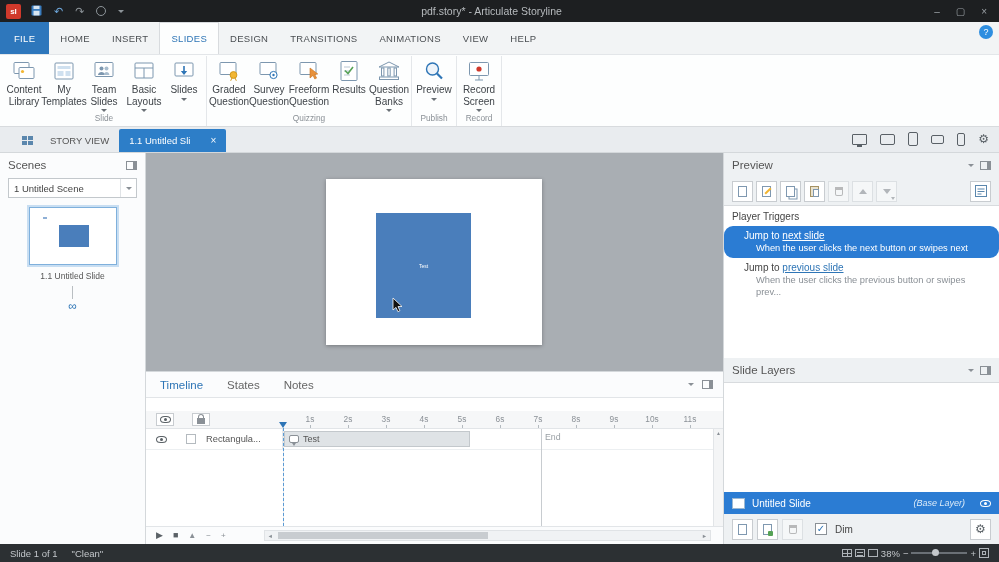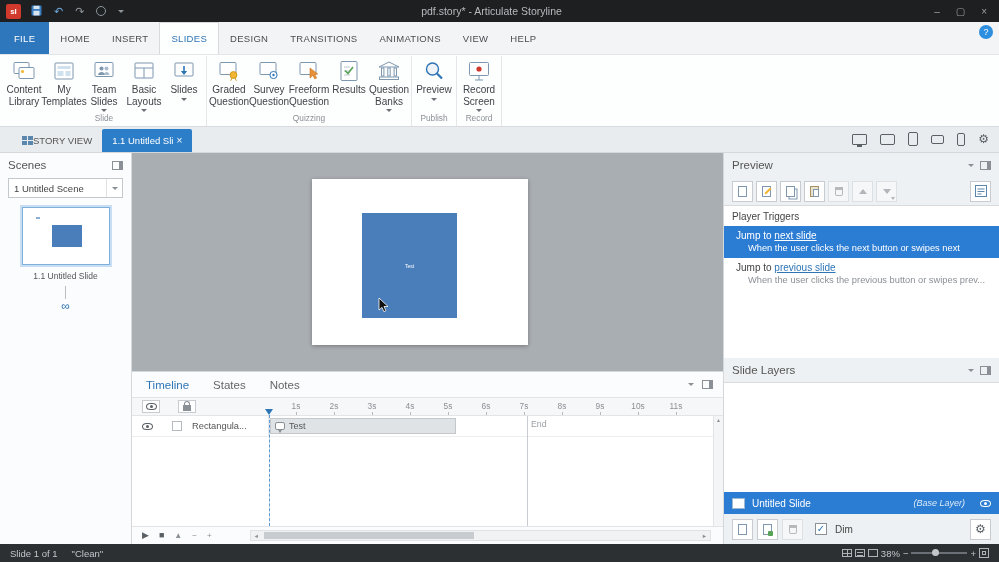--- a/index.html
+++ b/index.html
@@ -31,39 +31,39 @@
 .rgroup{display:flex;flex-direction:column;border-right:1px solid #e4e7ea;padding:0 2px;}
 .rbuttons{display:flex;flex:1;}
 .rbtn{width:40px;display:flex;flex-direction:column;align-items:center;padding-top:3px;}
 .ric{width:26px;height:24px;display:block;}
 .rlbl{font-size:10px;color:#3f4449;text-align:center;line-height:1.15;margin-top:1px;}
 .caret{width:0;height:0;border-left:3px solid transparent;border-right:3px solid transparent;border-top:3.5px solid #6a7076;margin-top:2px;}
 .glabel{font-size:8.3px;color:#8a9096;text-align:center;padding:1px 0 3px;}
 
 
 .docstrip{height:26px;background:#e9ecef;display:flex;align-items:flex-end;position:relative;border-bottom:1px solid #d4d8db;flex:0 0 auto;}
-.dtab{height:23px;display:flex;align-items:center;gap:0;padding:0 10px;font-size:9.5px;color:#555;}
+.dtab{height:23px;display:flex;align-items:center;gap:17px;padding:0 10px;font-size:9.5px;color:#555;}
 .dtab.storyview{margin-left:12px;}
 .dtab.active{background:#2d7ec8;color:#fff;border-radius:2px 2px 0 0;}
 .close-x{font-size:10px;margin-left:3px;opacity:.95;}
 .devicons{position:absolute;right:10px;top:5px;display:flex;gap:13px;align-items:center;}
 .dev{border:1.5px solid #596066;border-radius:2px;}
 .dev-mon{width:15px;height:11px;position:relative;border-radius:1px;}
 .dev-mon::after{content:"";position:absolute;left:4px;bottom:-3.5px;width:4.5px;height:2px;background:#596066;}
 .dev-land{width:15px;height:11px;}
 .dev-port{width:10px;height:14px;}
 .dev-small{width:13px;height:9px;}
 .dev-phone{width:8px;height:13px;}
 .dev-gear{font-size:12px;color:#596066;line-height:1;border:none;}
 
 
 .main{flex:1;display:flex;min-height:0;}
 
 
-.scenes{width:132px;background:#fbfcfd;border-right:1px solid #d4d8db;display:flex;flex-direction:column;flex:0 0 auto;}
+.scenes{width:146px;background:#fbfcfd;border-right:1px solid #d4d8db;display:flex;flex-direction:column;flex:0 0 auto;}
 .p-head{height:24px;display:flex;align-items:center;justify-content:space-between;padding:0 8px;font-size:11.5px;color:#555;}
 .p-head .hicons{display:flex;gap:6px;align-items:center;}
 .i-panel{width:11px;height:9px;border:1px solid #8a9096;position:relative;display:inline-block;}
 .i-panel::after{content:"";position:absolute;right:0;top:0;width:3px;height:100%;background:#8a9096;}
 .i-caret{width:0;height:0;border-left:3px solid transparent;border-right:3px solid transparent;border-top:3.5px solid #8a9096;display:inline-block;}
 .scene-select{margin:1px 8px 9px;height:20px;border:1px solid #c3c8cc;background:#fff;display:flex;align-items:center;font-size:9.5px;color:#444;}
 .scene-select .txt{flex:1;padding-left:5px;}
 .scene-select .dd{width:16px;height:100%;border-left:1px solid #e0e3e6;display:flex;align-items:center;justify-content:center;}
 .thumbwrap{display:flex;flex-direction:column;align-items:center;}
 .thumb{width:88px;height:58px;background:#fff;border:1px solid #7fb0dc;box-shadow:0 0 0 2px #c8def2;position:relative;}
@@ -80,21 +80,21 @@
 .shape{position:absolute;left:50px;top:34px;width:95px;height:105px;background:#4a7ebb;display:flex;align-items:center;justify-content:center;}
 .shape-lbl{color:#fff;font-size:5px;}
 .cursor{position:absolute;left:246px;top:144px;z-index:3;}
 
 
 .timeline{flex:1;background:#fff;border-top:1px solid #d4d8db;display:flex;flex-direction:column;min-height:0;}
 .tl-tabs{height:26px;display:flex;align-items:center;background:#fbfcfd;border-bottom:1px solid #e2e5e8;padding:0 10px 0 14px;gap:24px;flex:0 0 auto;}
 .tl-tab{font-size:11.5px;color:#666;}
 .tl-tab.active{color:#2e75b6;}
 .tl-tabicons{margin-left:auto;display:flex;gap:8px;align-items:center;}
-.tl-body{flex:1;position:relative;display:flex;flex-direction:column;min-height:0;}
+.tl-body{flex:1;position:relative;display:flex;flex-direction:column;min-height:0;margin-top:13px;}
 .tl-header{height:18px;display:flex;border-bottom:1px solid #e2e5e8;background:#f6f7f8;flex:0 0 auto;}
 .colbtns{width:137px;display:flex;gap:18px;padding:2px 0 2px 10px;align-items:center;flex:0 0 auto;}
 .mini-btn{width:18px;height:13px;border:1px solid #c8ccd0;background:#fff;display:flex;align-items:center;justify-content:center;}
 .i-eye{width:11px;height:7px;border:1px solid #5a6166;border-radius:50% / 60%;position:relative;display:inline-block;}
 .i-eye::after{content:"";position:absolute;left:3px;top:1.2px;width:3px;height:3px;background:#5a6166;border-radius:50%;}
 .i-eye.white{border-color:#fff;}
 .i-eye.white::after{background:#fff;}
 .i-lock{width:8px;height:6px;background:#8a9096;position:relative;display:inline-block;margin-top:3px;}
 .i-lock::before{content:"";position:absolute;left:1px;top:-4px;width:4px;height:4px;border:1.4px solid #8a9096;border-bottom:none;border-radius:3px 3px 0 0;}
 .ruler{flex:1;display:flex;padding-left:8px;color:#8a9096;font-size:8.3px;overflow:hidden;}
@@ -138,21 +138,21 @@
 .i-doc.copy{box-shadow:2.5px 2.5px 0 -1px #fff,2.5px 2.5px 0 0 #7f98b0;}
 .i-doc.green::after{content:"";position:absolute;right:-2px;bottom:-2px;width:5px;height:5px;background:#56a256;border-radius:1px;}
 .i-clip{width:9px;height:11px;border:1px solid #a59263;background:#e9e2cf;display:inline-block;position:relative;}
 .i-clip::after{content:"";position:absolute;left:1.5px;top:2px;width:4px;height:6px;background:#fff;border:1px solid #7f98b0;}
 .i-trash{width:8px;height:9px;border:1px solid #777;border-top:3px solid #777;border-radius:0 0 2px 2px;display:inline-block;}
 .i-arrow{width:0;height:0;display:inline-block;}
 .i-arrow.up{border-left:4px solid transparent;border-right:4px solid transparent;border-bottom:5px solid #6a7076;}
 .i-arrow.down{border-left:4px solid transparent;border-right:4px solid transparent;border-top:5px solid #6a7076;}
 .trig-list{flex:1;background:#fff;border-top:1px solid #d8dbde;overflow:hidden;font-size:10px;}
 .trig-section{color:#444;padding:5px 8px 4px;font-size:10px;}
-.trig-item{padding:3px 4px 4px;}
+.trig-item{padding:3px 12px 4px;border-radius:9px;}
 .trig-item.selected{background:#2b7cd3;color:#fff;}
 .tl1{padding-left:8px;font-size:10px;line-height:1.3;}
 .tl2{padding-left:20px;font-size:9.3px;line-height:1.3;}
 .tlink{text-decoration:underline;}
 .trig-item:not(.selected) .tl1{color:#444;}
 .trig-item:not(.selected) .tlink{color:#2e75b6;}
 .trig-item:not(.selected) .tl2{color:#8a9096;}
 
 .slayers{flex:1;display:flex;flex-direction:column;min-height:0;}
 .sl-list{flex:1;background:#fff;border-top:1px solid #d8dbde;display:flex;flex-direction:column;justify-content:flex-end;min-height:0;}

